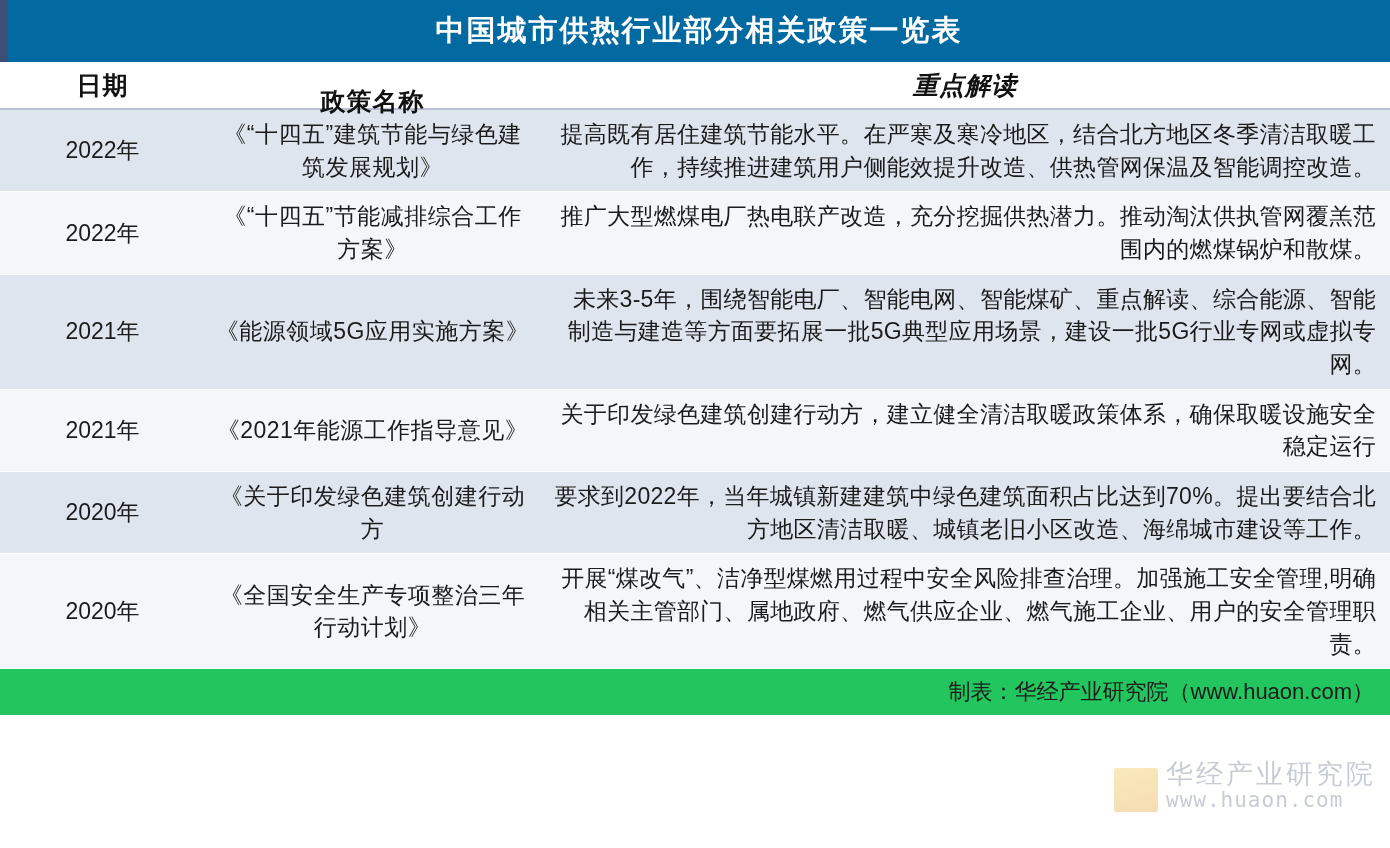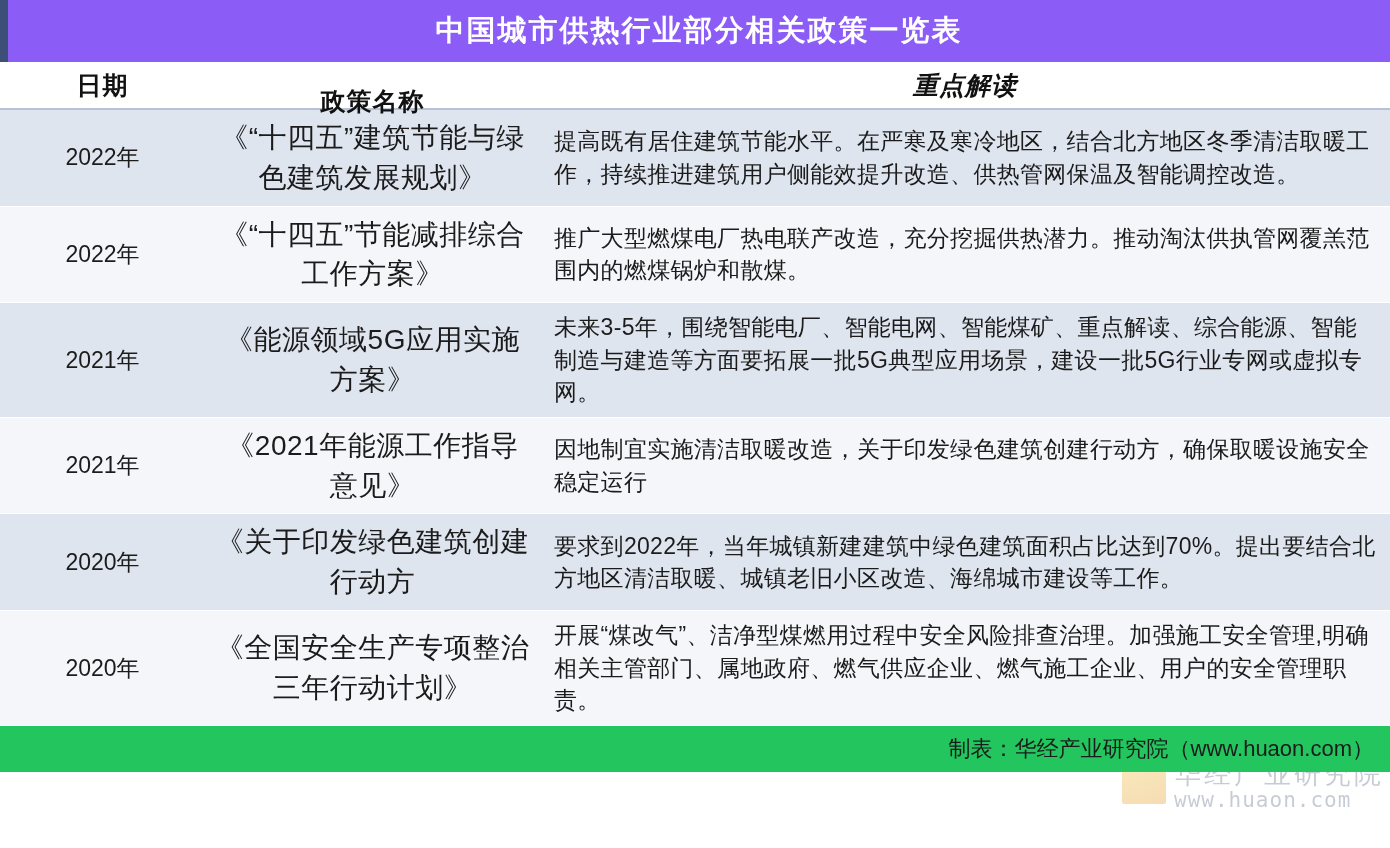--- a/index.html
+++ b/index.html
@@ -16,21 +16,21 @@
   .page {
     position: relative;
     width: 1390px;
     height: 848px;
     box-sizing: border-box;
     background: #ffffff;
   }
   
   .title-bar {
     height: 62px;
-    background: #8b5cf6;
+    background: #0369a1;
     display: flex;
     align-items: center;
     justify-content: center;
     border-left: 8px solid #3d4f77;
   }
   .title-bar .title-text {
     color: #ffffff;
     font-size: 29px;
     font-weight: bold;
     letter-spacing: 2px;
@@ -79,51 +79,51 @@
     line-height: 1.42;
   }
   .cell.date {
     width: 205px;
     flex: none;
     font-size: 23px;
   }
   .cell.name {
     width: 335px;
     flex: none;
-    font-size: 28px;
+    font-size: 23px;
     letter-spacing: 0.5px;
   }
   .cell.desc {
     flex: 1 1 auto;
     font-size: 23px;
-    text-align: left;
+    text-align: right;
     padding-left: 14px;
     padding-right: 14px;
     letter-spacing: 0.3px;
   }
   
   .footer {
     position: relative;
     height: 46px;
     display: flex;
     align-items: center;
     justify-content: flex-end;
     padding-right: 16px;
     font-size: 22px;
     color: #1b1b1b;
     background: #22c55e;
   }
   
   .watermark {
     position: absolute;
-    right: 6px;
+    right: 14px;
     bottom: 36px;
     pointer-events: none;
     display: flex;
-    align-items: flex-start;
+    align-items: flex-end;
     opacity: 0.38;
   }
   .watermark .wm-logo {
     width: 44px;
     height: 44px;
     background: linear-gradient(160deg, #f2c94c 0%, #e8a33d 100%);
     margin-right: 8px;
     border-radius: 2px;
   }
   .watermark .wm-text {
@@ -174,21 +174,21 @@
 
     <div class="row odd">
       <div class="cell date">2021年</div>
       <div class="cell name">《能源领域5G应用实施方案》</div>
       <div class="cell desc">未来3-5年，围绕智能电厂、智能电网、智能煤矿、重点解读、综合能源、智能制造与建造等方面要拓展一批5G典型应用场景，建设一批5G行业专网或虚拟专网。</div>
     </div>
 
     <div class="row even">
       <div class="cell date">2021年</div>
       <div class="cell name">《2021年能源工作指导意见》</div>
-      <div class="cell desc">因地制宜实施清洁取暖改造，关于印发绿色建筑创建行动方，确保取暖设施安全稳定运行</div>
+      <div class="cell desc">关于印发绿色建筑创建行动方，建立健全清洁取暖政策体系，确保取暖设施安全稳定运行</div>
     </div>
 
     <div class="row odd">
       <div class="cell date">2020年</div>
       <div class="cell name">《关于印发绿色建筑创建行动方</div>
       <div class="cell desc">要求到2022年，当年城镇新建建筑中绿色建筑面积占比达到70%。提出要结合北方地区清洁取暖、城镇老旧小区改造、海绵城市建设等工作。</div>
     </div>
 
     <div class="row even">
       <div class="cell date">2020年</div>

